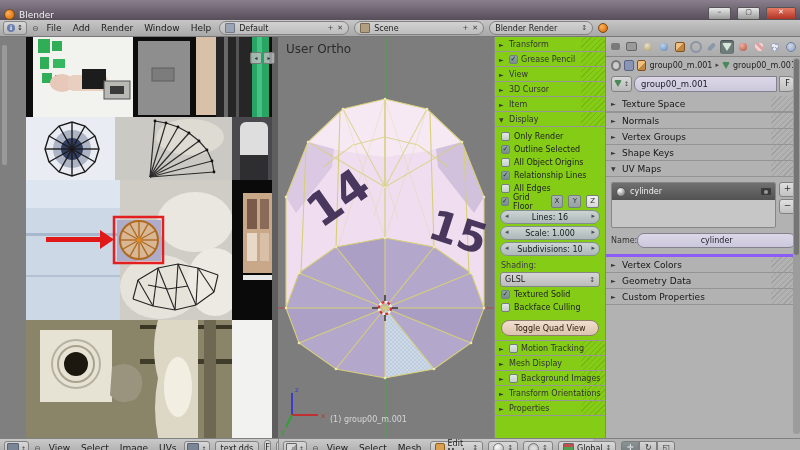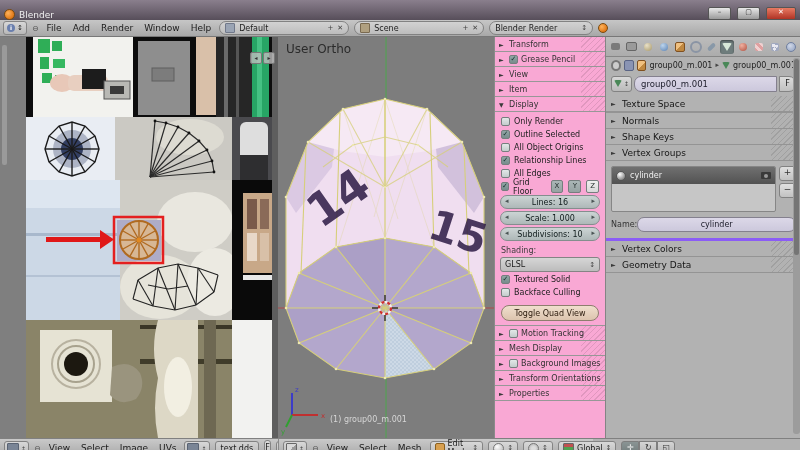--- a/index.html
+++ b/index.html
@@ -19,21 +19,21 @@
   .pmtiny{font-size:7px;color:#444}
   .stats{font-size:8.5px;color:#2a2a2a;margin-left:4px;white-space:nowrap}
   .main{display:flex;height:401px}
   .uv{width:278px;position:relative;background:#5e5e5e}
   .vp{width:327px;position:relative;background:#7d7d7d}
   .props{width:195px;background:#b2b2b2;border-left:1px solid #848484;position:relative;color:#1a1a1a}
   .vp-label{position:absolute;top:5px;left:30px;font-size:12px;color:#2b2b2b}
   .vp-obj{position:absolute;bottom:11px;left:36px;font-size:8px;color:#d6d6d6}
   .expbtns{position:absolute;top:15px;left:2px;display:flex;gap:1px;z-index:5}
   .expbtn{width:10px;height:10px;border-radius:2px;background:rgba(190,190,190,.8);border:1px solid #777;font-size:6px;line-height:9px;text-align:center;color:#333}
-  .npanel{position:absolute;top:0;right:0;width:110px;height:100%;background:#f9a8d4;border-left:1px solid #8a8a8a;font-size:8px;color:#222}
+  .npanel{position:absolute;top:0;right:0;width:110px;height:100%;background:#84cc16;border-left:1px solid #8a8a8a;font-size:8px;color:#222}
   .phead{height:14px;display:flex;align-items:center;gap:3px;border-bottom:1px solid #979797;padding:0 4px;position:relative;overflow:hidden;color:#333}
   .phead::after{content:"";position:absolute;right:0;top:0;width:24px;height:100%;background:repeating-linear-gradient(135deg,transparent 0 3px,rgba(0,0,0,.10) 3px 4px)}
   .arr{font-size:6px;color:#3a3a3a;width:7px}
   .cbrow{height:13px;display:flex;align-items:center;gap:4px;padding:0 6px}
   .cb{width:9px;height:9px;box-sizing:border-box;border:1px solid #767e7e;border-radius:2px;background:linear-gradient(#e2e8e8,#c4cccc);font-size:7px;line-height:7px;text-align:center;color:#16302e}
   .cb.on{background:linear-gradient(#91a5a5,#778c8c)}
   .axbtn{width:13px;height:11px;border:1px solid #767e7e;border-radius:2px;background:linear-gradient(#aab6b6,#96a2a2);font-size:7px;line-height:10px;text-align:center;color:#26302e;margin-left:1px}
   .axbtn.onz{background:linear-gradient(#f0f0f0,#d8d8d8)}
   .slider{height:12px;background:linear-gradient(#ccd4d4,#aeb8b8);border:1px solid #848e8e;border-radius:7px;margin:2px 5px;display:flex;align-items:center;justify-content:center;font-size:8px;color:#101c1c;position:relative}
   .slider .sa{position:absolute;top:1px;font-size:7px;color:#4a5454}
@@ -432,20 +432,24 @@
         <span class="arr">►</span>
         <span class="cb on">✓</span>
         <span>Grease Pencil</span>
       </div>
       <div class="phead">
         <span class="arr">►</span>
         <span>View</span>
       </div>
       <div class="phead">
         <span class="arr">►</span>
+        <span>3D Cursor</span>
+      </div>
+      <div class="phead">
+        <span class="arr">►</span>
         <span>Item</span>
       </div>
       <div class="phead">
         <span class="arr">▼</span>
         <span>Display</span>
       </div>
       <div style="padding-top:3px">
         <div class="cbrow">
           <span class="cb"></span>
           <span>Only Render</span>
@@ -587,25 +591,29 @@
     <div class="prophead">
       <span class="arr">►</span>
       <span>Texture Space</span>
     </div>
     <div class="prophead" style="border-top:1px solid #949494">
       <span class="arr">►</span>
       <span>Normals</span>
     </div>
     <div class="prophead">
       <span class="arr">►</span>
-      <span>Shape Keys</span>
+      <span>Vertex Groups</span>
     </div>
     <div class="prophead">
       <span class="arr">►</span>
-      <span>Vertex Groups</span>
+      <span>Shape Keys</span>
+    </div>
+    <div class="prophead">
+      <span class="arr">▼</span>
+      <span>UV Maps</span>
     </div>
     <div class="uvbox">
       <div class="uvlist">
         <div class="uvrow">
           <span class="spherei"></span>
           <span>cylinder</span>
           <span class="cami"></span>
         </div>
       </div>
       <div class="pmcol">
@@ -617,20 +625,24 @@
       <span>Name:</span>
       <span class="nmfield">cylinder</span>
     </div>
     <div class="prophead" style="border-top:3px solid #8b5cf6">
       <span class="arr">►</span>
       <span>Vertex Colors</span>
     </div>
     <div class="prophead">
       <span class="arr">►</span>
       <span>Geometry Data</span>
+    </div>
+    <div class="prophead">
+      <span class="arr">►</span>
+      <span>Custom Properties</span>
     </div>
     <div class="pscroll">
         <div class="ph"></div>
       </div>
   </div>
 </div>
 
 <div class="bbar">
   <div class="ehead uvh">
     <span class="hicon">

